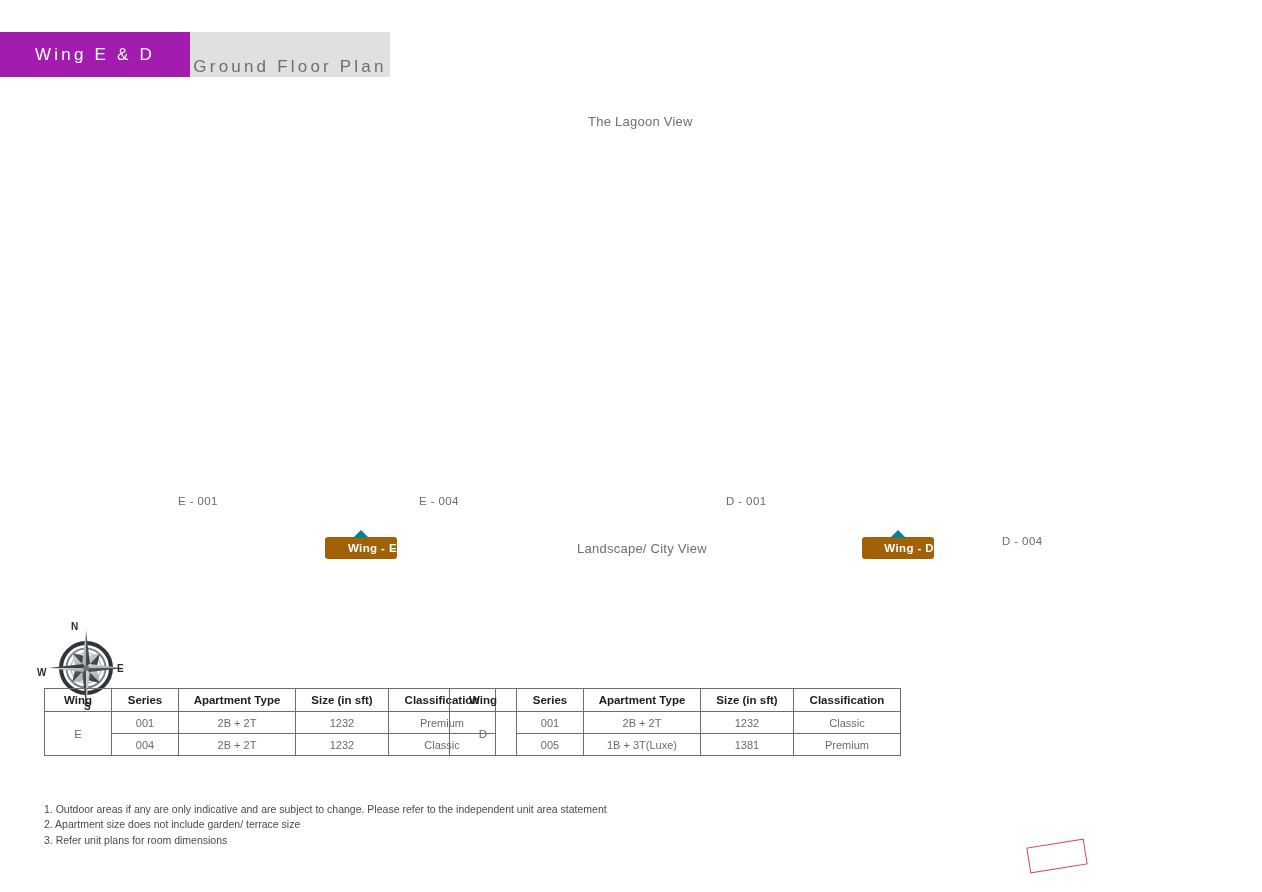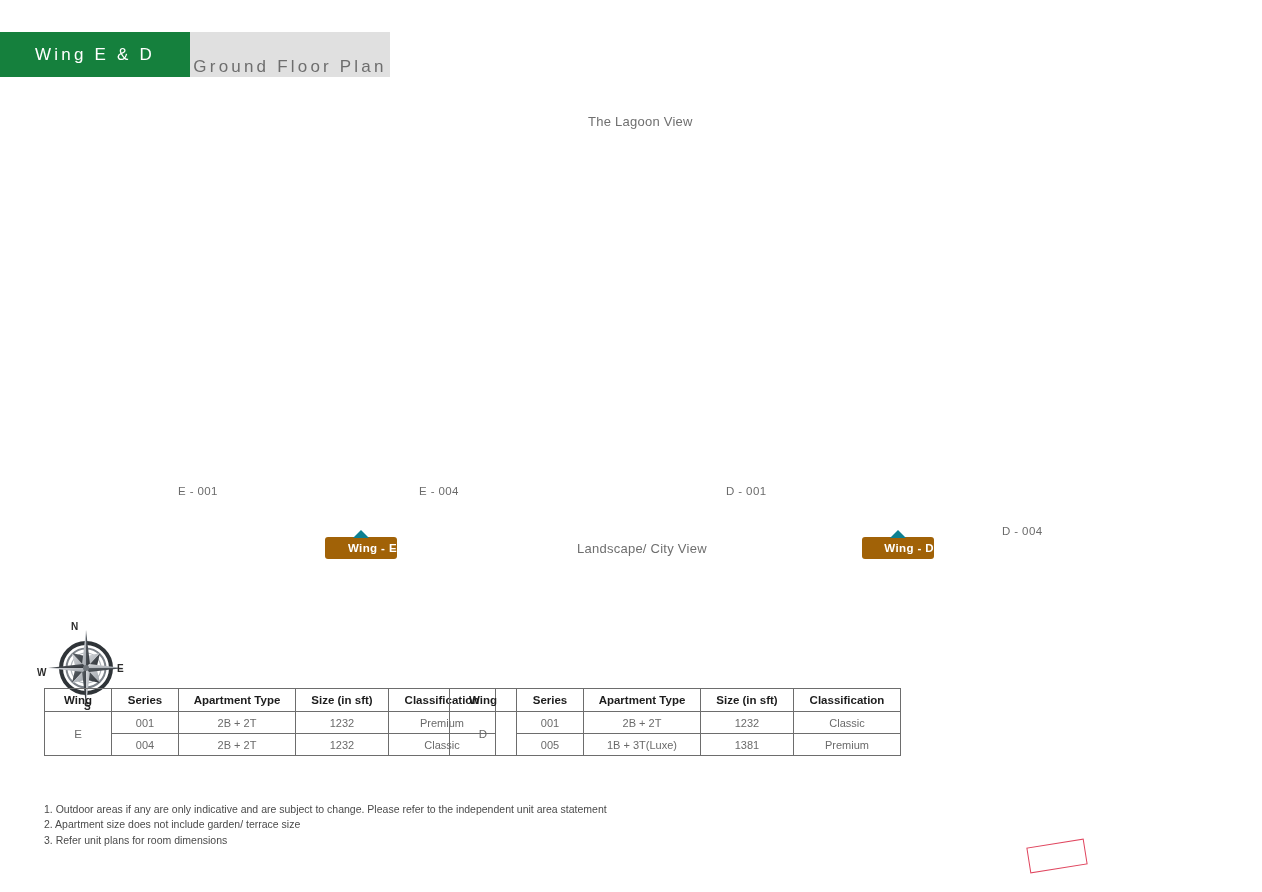--- a/index.html
+++ b/index.html
@@ -30,21 +30,21 @@
   .tab {
     display: flex;
     align-items: center;
     justify-content: center;
     font-size: 17px;
     letter-spacing: 3.2px;
     font-weight: 400;
   }
   .tab-active {
     width: 190px;
-    background: #15803d;
+    background: #a21caf;
     color: #ffffff;
   }
   .tab-inactive {
     width: 200px;
     background: #e0e0e0;
     color: #6e6e6e;
     align-items: flex-end;
   }
 
   
@@ -62,20 +62,21 @@
     color: #6f6f6f;
     letter-spacing: 0.25px;
     white-space: nowrap;
   }
   .unit-label {
     position: absolute;
     font-size: 11.5px;
     color: #6b6b6b;
     letter-spacing: 0.4px;
     white-space: nowrap;
+    margin-top: 10px;
   }
 
   
   .wing-pin {
     position: absolute;
     width: 72px;
     height: 22px;
     background: #a16207;
     border-radius: 3px;
     color: #ffffff;

